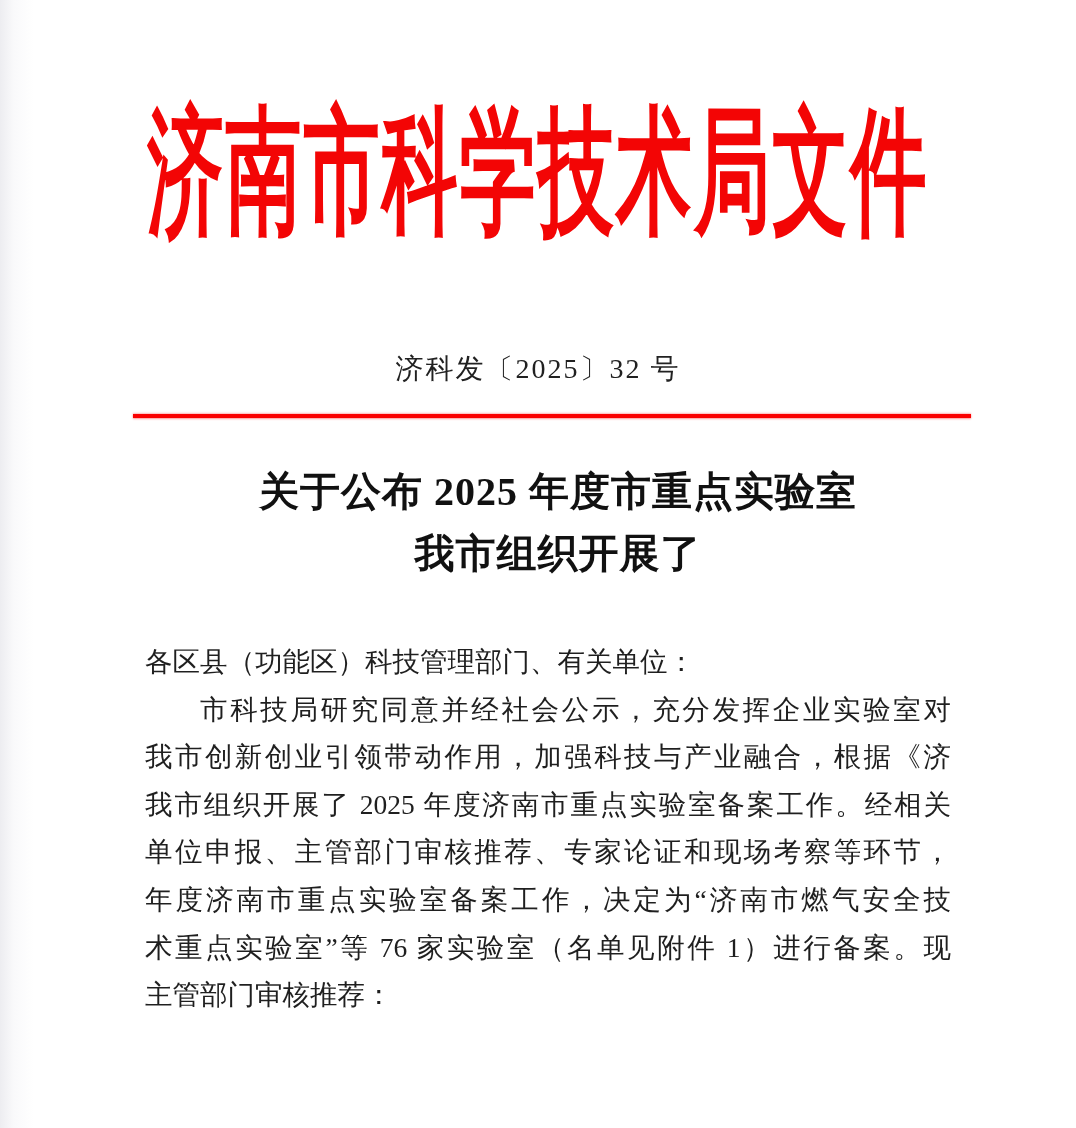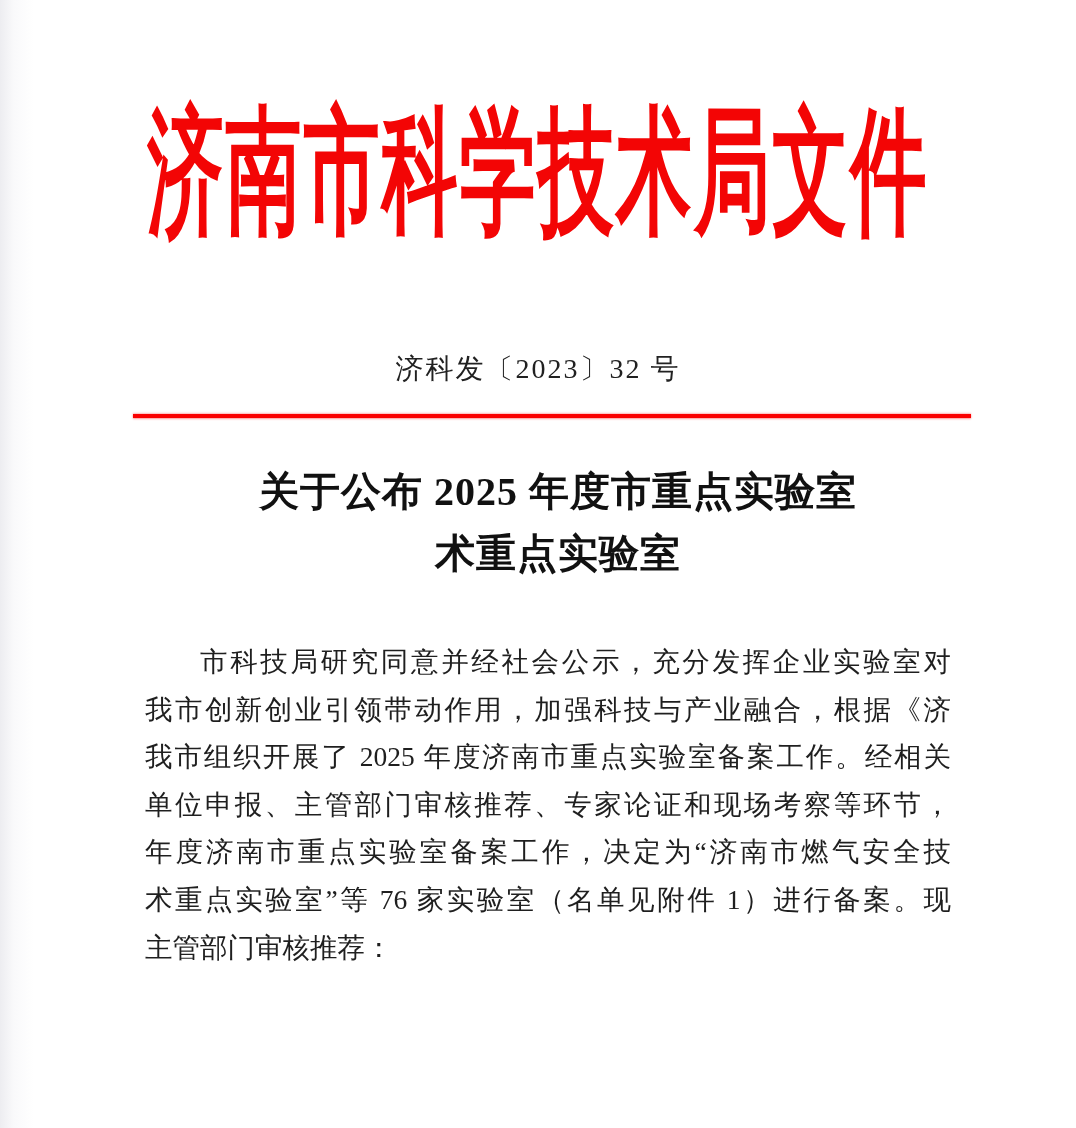--- a/index.html
+++ b/index.html
@@ -103,30 +103,31 @@
 <body>
 
 <div class="page">
 
   <div class="edge-shade"></div>
 
   <div class="banner-wrap">
     <div class="banner">济南市科学技术局文件</div>
   </div>
 
-  <div class="doc-number">济科发〔2023〕32 号</div>
+  <div class="doc-number">济科发〔2025〕32 号</div>
 
   <div class="red-rule"></div>
 
   <div class="doc-title">
     <div>关于公布 2025 年度市重点实验室</div>
-    <div>术重点实验室</div>
+    <div>我市组织开展了</div>
   </div>
 
   <div class="body-block">
+      <div class="line">各区县（功能区）科技管理部门、有关单位：</div>
       <div class="line fill indent">市科技局研究同意并经社会公示，充分发挥企业实验室对</div>
       <div class="line fill">我市创新创业引领带动作用，加强科技与产业融合，根据《济</div>
       <div class="line fill">我市组织开展了 2025 年度济南市重点实验室备案工作。经相关</div>
       <div class="line fill">单位申报、主管部门审核推荐、专家论证和现场考察等环节，</div>
       <div class="line fill">年度济南市重点实验室备案工作，决定为“济南市燃气安全技</div>
       <div class="line fill">术重点实验室”等 76 家实验室（名单见附件 1）进行备案。现</div>
       <div class="line">主管部门审核推荐：</div>
     </div>
 
 </div>

